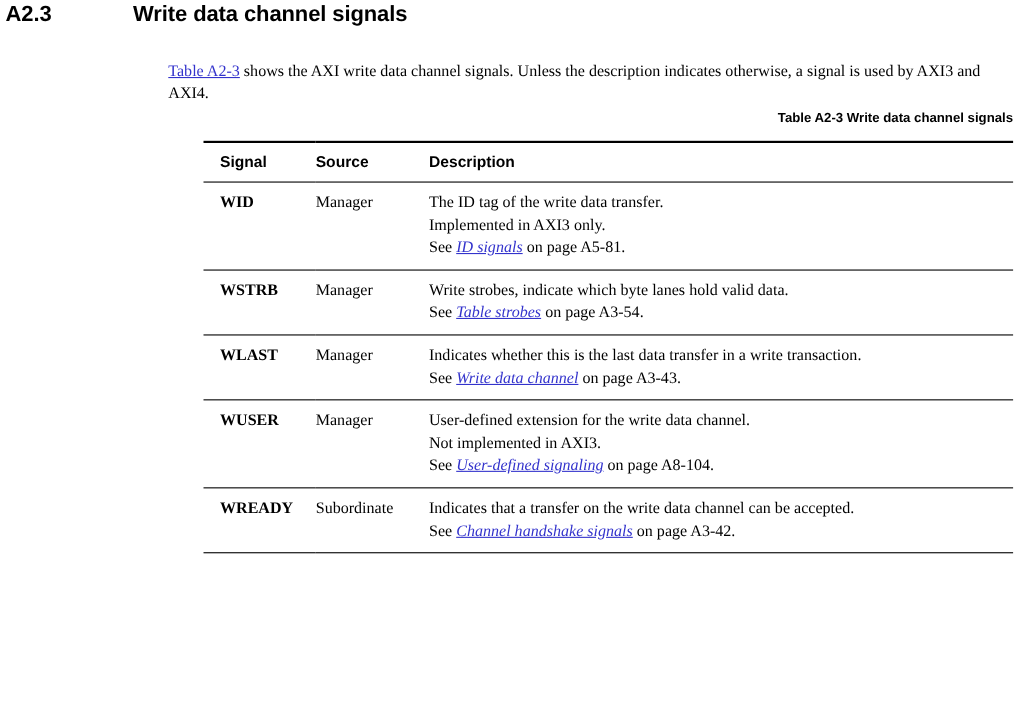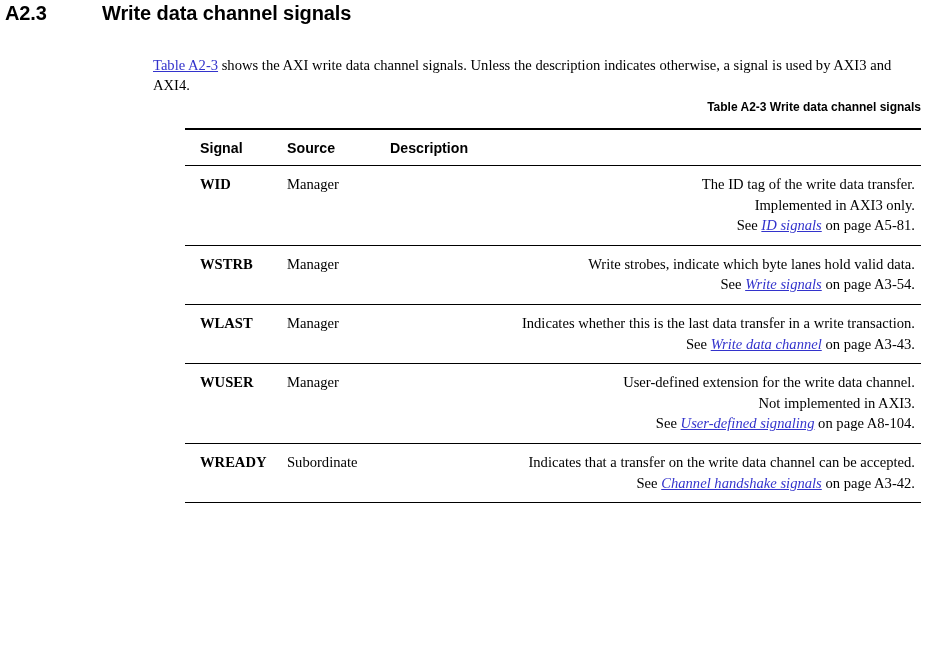--- a/index.html
+++ b/index.html
@@ -29,20 +29,21 @@
     font-size: 20px;
     letter-spacing: -0.1px;
     color: #000000;
   }
   .section-heading .sec-number {
     width: 97px;
     flex: 0 0 97px;
   }
   .section-heading .sec-title {
     flex: 1 1 auto;
+    margin-left: 19px;
   }
 
   
   .intro-paragraph {
     position: absolute;
     left: 153px;
     top: 40px;
     width: 770px;
     font-size: 14.6px;
     line-height: 20.5px;
@@ -117,21 +118,20 @@
   .signal-table tbody td.c-source {
     padding-left: 0px;
     white-space: nowrap;
   }
   .signal-table tbody td.c-desc {
     padding-left: 0px;
   }
   .desc-line {
     display: block;
     white-space: nowrap;
-    text-align: right;
   }
 </style>
 </head>
 <body>
 
 <div class="section-heading">
   <span class="sec-number">A2.3</span>
   <span class="sec-title">Write data channel signals</span>
 </div>
 
@@ -160,21 +160,21 @@
           <span class="desc-line">The ID tag of the write data transfer.</span>
           <span class="desc-line">Implemented in AXI3 only.</span>
           <span class="desc-line"><span>See </span><a class="xref-link-italic" href="#">ID signals</a><span> on page A5-81.</span></span>
         </td>
       </tr>
       <tr>
         <td class="c-signal">WSTRB</td>
         <td class="c-source">Manager</td>
         <td class="c-desc">
           <span class="desc-line">Write strobes, indicate which byte lanes hold valid data.</span>
-          <span class="desc-line"><span>See </span><a class="xref-link-italic" href="#">Write signals</a><span> on page A3-54.</span></span>
+          <span class="desc-line"><span>See </span><a class="xref-link-italic" href="#">Table strobes</a><span> on page A3-54.</span></span>
         </td>
       </tr>
       <tr>
         <td class="c-signal">WLAST</td>
         <td class="c-source">Manager</td>
         <td class="c-desc">
           <span class="desc-line">Indicates whether this is the last data transfer in a write transaction.</span>
           <span class="desc-line"><span>See </span><a class="xref-link-italic" href="#">Write data channel</a><span> on page A3-43.</span></span>
         </td>
       </tr>

